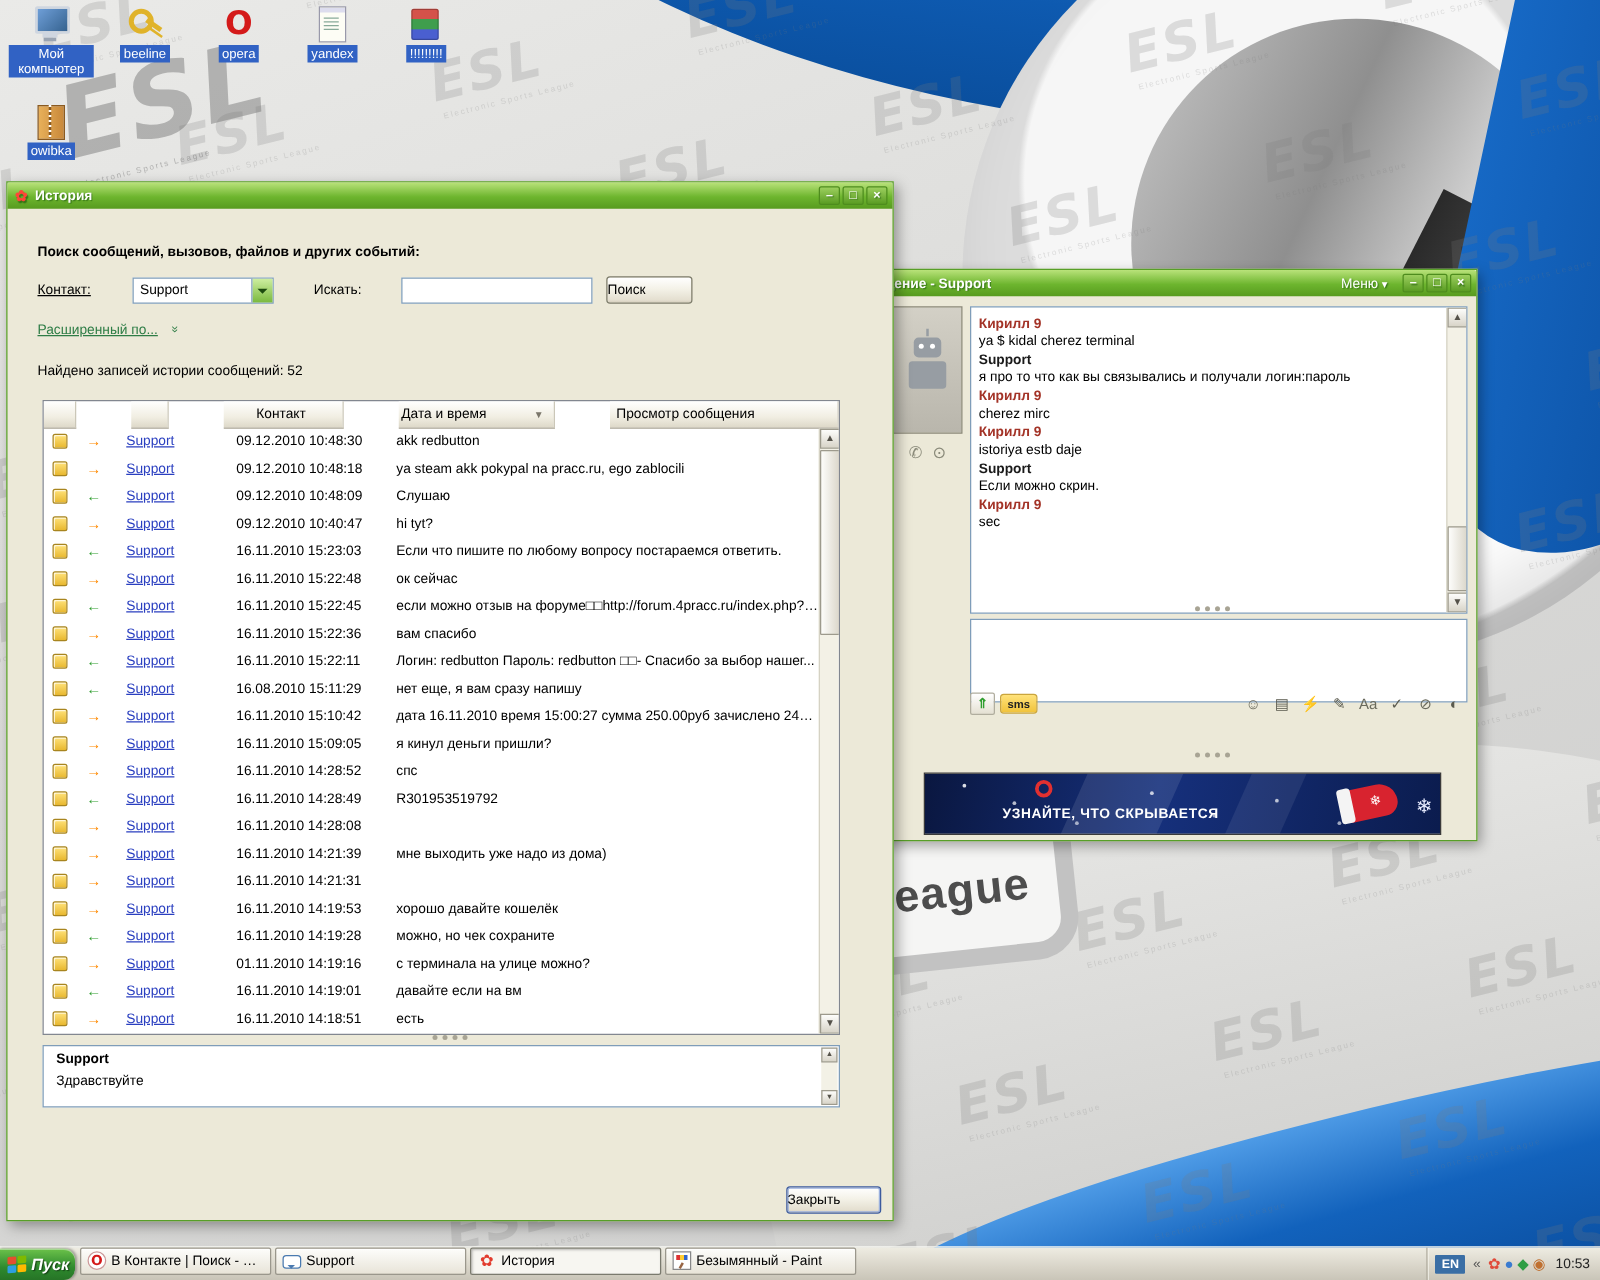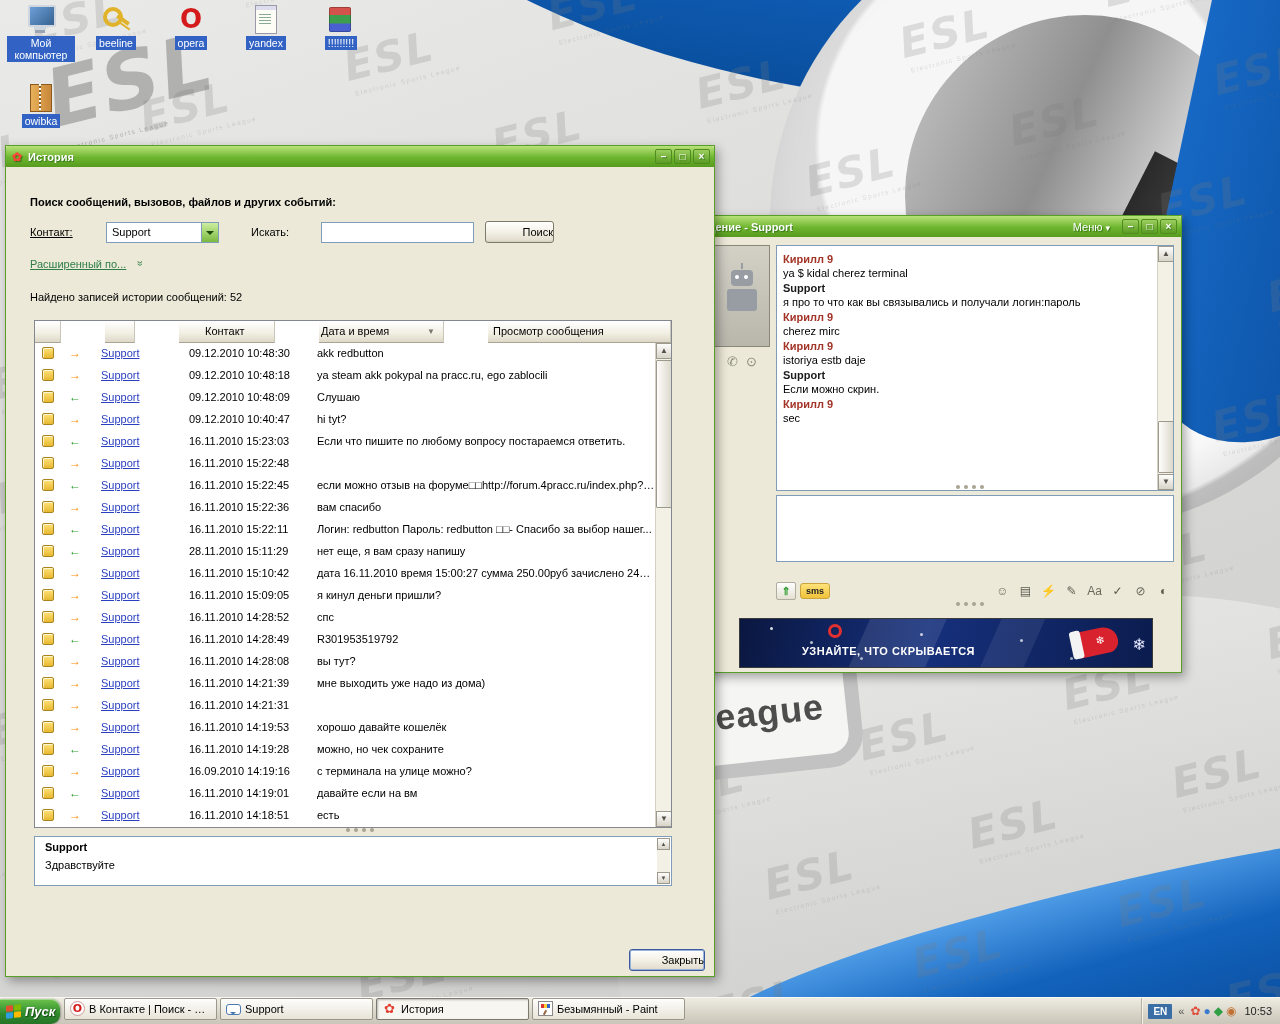--- a/index.html
+++ b/index.html
@@ -67,21 +67,21 @@
   .ticon::before { content:'\273F'; }
   .ttext { flex:0 1 auto; white-space:nowrap; overflow:hidden; }
   .tspacer { flex:1; }
   .wbtn { width:17px; height:15px; margin-left:2px; border:1px solid #4e8c1e; border-radius:2px; text-align:center;
     line-height:13px; font-size:10px; font-weight:bold; color:#fff; background:linear-gradient(#9ccf5e,#5a9c23); cursor:default; }
   .wb-min::before { content:'\2013'; } .wb-max::before { content:'\25A1'; } .wb-close::before { content:'\00D7'; }
   .menu-btn { display:flex; align-items:center; gap:3px; font-weight:normal; font-size:11px; margin-right:10px; cursor:default; }
   .mchev::before { content:'\25BE'; font-size:9px; }
 
   .xpbtn { font:11px "Liberation Sans",sans-serif; background:linear-gradient(#ffffff,#f4f2e8 45%,#e4dfd0 90%,#d6cfbd);
-    border:1px solid #7c7b6a; border-radius:3px; color:#000; text-align:right; cursor:default;padding-left:24px; }
+    border:1px solid #7c7b6a; border-radius:3px; color:#000; text-align:left; cursor:default; }
   .xpbtn.focused { border-color:#3c5b9e; box-shadow:inset 0 0 0 1px #9ab0dd; }
   .splitter-dots { position:absolute; width:28px; height:4px; }
   .splitter-dots::before { content:''; position:absolute; left:0; top:0; width:4px; height:4px; border-radius:50%;
     background:#a8a494; box-shadow:8px 0 #a8a494,16px 0 #a8a494,24px 0 #a8a494; }
 
   
   .sb-btn { position:absolute; left:0; width:16px; height:16px; background:linear-gradient(#fdfdfb,#d8d4c8);
     border:1px solid #9d9a8d; color:#55524a; font-size:8px; text-align:center; line-height:14px; }
   .sb-thumb { position:absolute; left:0; width:16px; background:linear-gradient(90deg,#fdfdfb,#dcd8cc); border:1px solid #9d9a8d; border-radius:1px; }
 
@@ -144,21 +144,21 @@
   .side-icons { position:absolute; left:58px; top:138px; width:56px; display:flex; gap:8px; justify-content:center; color:#8a8a7a; font-size:13px; }
   .chat-log { position:absolute; left:120px; top:29px; width:398px; height:246px; background:#fff; border:1px solid #7f9db9; overflow:hidden;padding-left:24px; }
   .log-content { position:absolute; left:6px; top:4px; right:20px; }
   .cauthor { font-weight:bold; margin-top:3px; }
   .cauthor.remote { color:#a33327; } .cauthor.local { color:#1a1a1a; }
   .ctext { margin:2px 0 3px 0; color:#000; }
   .cscroll { position:absolute; right:0; top:0; bottom:0; width:16px; background:#f3f1e6; border-left:1px solid #d5d2c4; }
   .cs-thumb { bottom:17px; height:52px; }
   .chat-dots1 { left:300px; top:269px; }
   .chat-input { position:absolute; left:120px; top:279px; width:398px; height:67px; background:#fff; border:1px solid #7f9db9; }
-  .chat-toolbar { position:absolute; left:120px; top:363px; width:398px; height:24px; display:flex; align-items:center; }
+  .chat-toolbar { position:absolute; left:120px; top:335px; width:398px; height:24px; display:flex; align-items:center; }
   .transfer-ico { width:20px; height:18px; border:1px solid #b0ad9e; border-radius:2px; background:linear-gradient(#fff,#e4e0d2);
     color:#2f9e2f; font-weight:bold; text-align:center; line-height:16px; margin-right:4px; }
   .transfer-ico::before { content:'\21D1'; }
   .sms-badge { background:linear-gradient(#ffe27a,#f0c23a); border:1px solid #caa53d; border-radius:3px; font:bold 9px "Liberation Sans",sans-serif;
     padding:2px 5px; color:#222; }
   .tb-space { flex:1; }
   .fico { width:21px; height:18px; text-align:center; line-height:17px; font-size:12px; color:#5a5a4e; margin-left:2px;
     border:1px solid transparent; border-radius:2px; }
   .fico:nth-child(odd) { color:#6a6a5c; }
   .chat-dots2 { left:300px; top:386px; }
@@ -641,20 +641,21 @@
           <span class="hc hc-a"><span class="arrow in">←</span></span>
           <span class="hc hc-c"><a class="clink">Support</a></span>
           <span class="hc hc-d">16.11.2010 15:23:03</span>
           <span class="hc hc-m">Если что пишите по любому вопросу постараемся ответить.</span>
         </div>
         <div class="hrow">
           <span class="hc hc-i"><span class="msgico"></span></span>
           <span class="hc hc-a"><span class="arrow out">→</span></span>
           <span class="hc hc-c"><a class="clink">Support</a></span>
           <span class="hc hc-d">16.11.2010 15:22:48</span>
+          <span class="hc hc-m">ок сейчас</span>
         </div>
         <div class="hrow">
           <span class="hc hc-i"><span class="msgico"></span></span>
           <span class="hc hc-a"><span class="arrow in">←</span></span>
           <span class="hc hc-c"><a class="clink">Support</a></span>
           <span class="hc hc-d">16.11.2010 15:22:45</span>
           <span class="hc hc-m">если можно отзыв на форуме□□http://forum.4pracc.ru/index.php?t...</span>
         </div>
         <div class="hrow">
           <span class="hc hc-i"><span class="msgico"></span></span>
@@ -667,21 +668,21 @@
           <span class="hc hc-i"><span class="msgico"></span></span>
           <span class="hc hc-a"><span class="arrow in">←</span></span>
           <span class="hc hc-c"><a class="clink">Support</a></span>
           <span class="hc hc-d">16.11.2010 15:22:11</span>
           <span class="hc hc-m">Логин: redbutton Пароль: redbutton □□- Спасибо за выбор нашег...</span>
         </div>
         <div class="hrow">
           <span class="hc hc-i"><span class="msgico"></span></span>
           <span class="hc hc-a"><span class="arrow in">←</span></span>
           <span class="hc hc-c"><a class="clink">Support</a></span>
-          <span class="hc hc-d">28.11.2010 15:11:29</span>
+          <span class="hc hc-d">16.08.2010 15:11:29</span>
           <span class="hc hc-m">нет еще, я вам сразу напишу</span>
         </div>
         <div class="hrow">
           <span class="hc hc-i"><span class="msgico"></span></span>
           <span class="hc hc-a"><span class="arrow out">→</span></span>
           <span class="hc hc-c"><a class="clink">Support</a></span>
           <span class="hc hc-d">16.11.2010 15:10:42</span>
           <span class="hc hc-m">дата 16.11.2010 время 15:00:27 сумма 250.00руб зачислено 248.0...</span>
         </div>
         <div class="hrow">
@@ -703,21 +704,20 @@
           <span class="hc hc-a"><span class="arrow in">←</span></span>
           <span class="hc hc-c"><a class="clink">Support</a></span>
           <span class="hc hc-d">16.11.2010 14:28:49</span>
           <span class="hc hc-m">R301953519792</span>
         </div>
         <div class="hrow">
           <span class="hc hc-i"><span class="msgico"></span></span>
           <span class="hc hc-a"><span class="arrow out">→</span></span>
           <span class="hc hc-c"><a class="clink">Support</a></span>
           <span class="hc hc-d">16.11.2010 14:28:08</span>
-          <span class="hc hc-m">вы тут?</span>
         </div>
         <div class="hrow">
           <span class="hc hc-i"><span class="msgico"></span></span>
           <span class="hc hc-a"><span class="arrow out">→</span></span>
           <span class="hc hc-c"><a class="clink">Support</a></span>
           <span class="hc hc-d">16.11.2010 14:21:39</span>
           <span class="hc hc-m">мне выходить уже надо из дома)</span>
         </div>
         <div class="hrow">
           <span class="hc hc-i"><span class="msgico"></span></span>
@@ -736,21 +736,21 @@
           <span class="hc hc-i"><span class="msgico"></span></span>
           <span class="hc hc-a"><span class="arrow in">←</span></span>
           <span class="hc hc-c"><a class="clink">Support</a></span>
           <span class="hc hc-d">16.11.2010 14:19:28</span>
           <span class="hc hc-m">можно, но чек сохраните</span>
         </div>
         <div class="hrow">
           <span class="hc hc-i"><span class="msgico"></span></span>
           <span class="hc hc-a"><span class="arrow out">→</span></span>
           <span class="hc hc-c"><a class="clink">Support</a></span>
-          <span class="hc hc-d">16.09.2010 14:19:16</span>
+          <span class="hc hc-d">01.11.2010 14:19:16</span>
           <span class="hc hc-m">с терминала на улице можно?</span>
         </div>
         <div class="hrow">
           <span class="hc hc-i"><span class="msgico"></span></span>
           <span class="hc hc-a"><span class="arrow in">←</span></span>
           <span class="hc hc-c"><a class="clink">Support</a></span>
           <span class="hc hc-d">16.11.2010 14:19:01</span>
           <span class="hc hc-m">давайте если на вм</span>
         </div>
         <div class="hrow">

